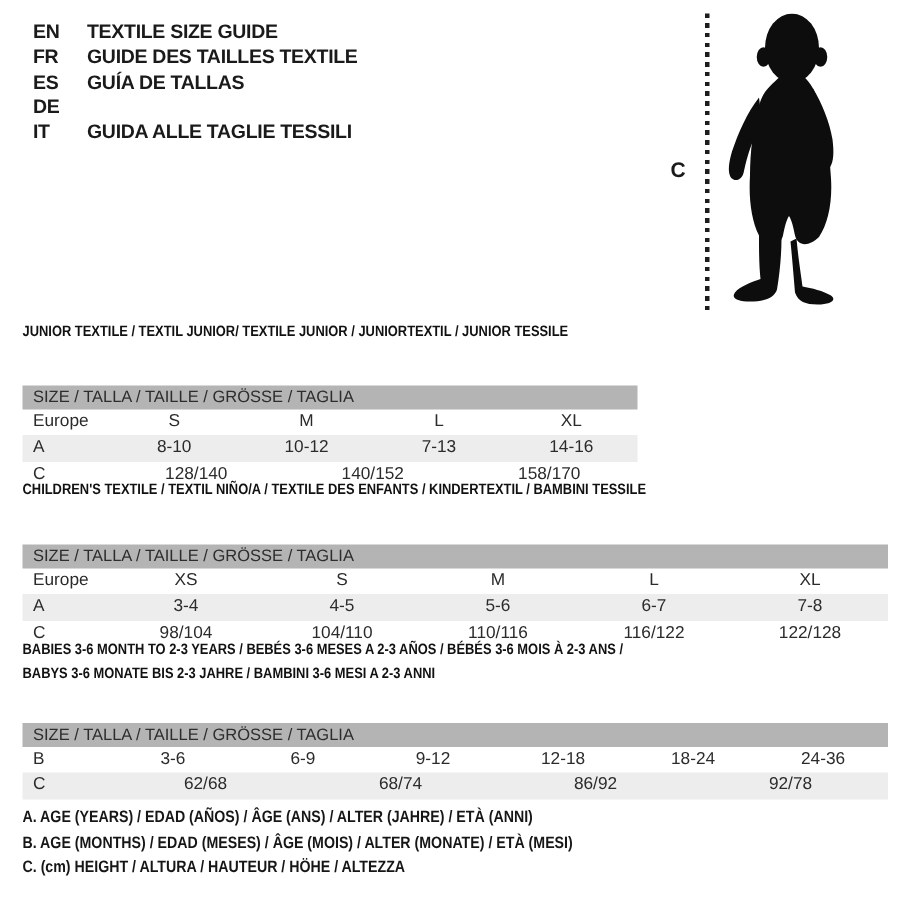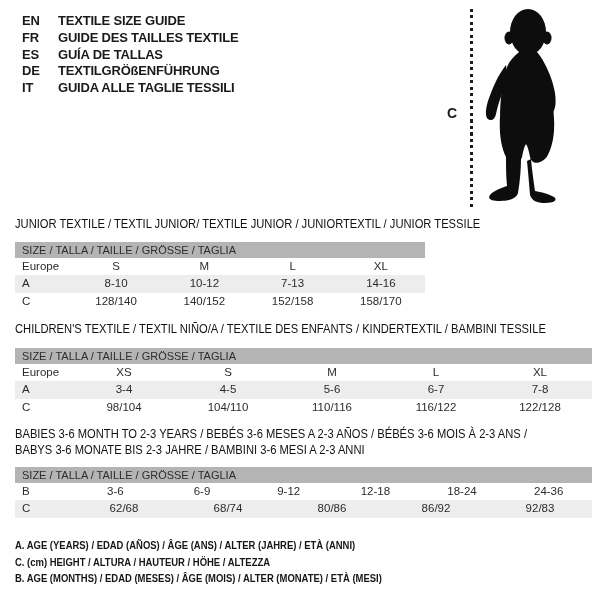--- a/index.html
+++ b/index.html
@@ -15,24 +15,24 @@
   
   .height-line{
     position:absolute;left:470px;top:9px;width:3px;height:198px;
     background-image:repeating-linear-gradient(to bottom,#1d1d1d 0px,#1d1d1d 3px,transparent 3px,transparent 6.5px);
   }
   .height-label{position:absolute;left:447px;top:105px;font-weight:bold;font-size:14px;}
   .baby{position:absolute;left:482px;top:9px;width:84px;height:198px;}
   
   .cond{display:inline-block;transform:scaleX(0.86);transform-origin:0 0;white-space:nowrap;}
   
-  .sec-title{position:absolute;left:15px;font-weight:normal;font-size:13px;color:#111;}
+  .sec-title{position:absolute;left:15px;font-weight:bold;font-size:10px;color:#111;}
   .sec-title .line{display:block;height:16px;line-height:16px;}
   
-  .size-table{position:absolute;left:15px;}
+  .size-table{position:absolute;left:15px;margin-top:15px;}
   .size-bar{height:16px;line-height:16px;background:#b4b4b4;color:#2d2d2d;font-size:11px;padding-left:7px;}
   .trow{display:flex;height:17.3px;line-height:17.3px;font-size:11.5px;color:#2b2b2b;}
   .trow.alt{background:#ededed;}
   .tlabel{width:50px;padding-left:7px;}
   .tcell{flex:1;text-align:center;}
   .w-junior{width:410px;}
   .w-wide{width:577px;}
   
   .footnotes{position:absolute;left:15px;top:537px;}
   .footnote{display:block;height:16.6px;line-height:16.6px;font-weight:bold;font-size:11px;color:#161616;}
@@ -50,21 +50,20 @@
     <div class="lang-row">
       <span class="lang-code">FR</span>
       <span class="lang-title">GUIDE DES TAILLES TEXTILE</span>
     </div>
     <div class="lang-row">
       <span class="lang-code">ES</span>
       <span class="lang-title">GUÍA DE TALLAS</span>
     </div>
     <div class="lang-row">
       <span class="lang-code">DE</span>
-      <span class="lang-title">TEXTILGRÖßENFÜHRUNG</span>
     </div>
     <div class="lang-row">
       <span class="lang-code">IT</span>
       <span class="lang-title">GUIDA ALLE TAGLIE TESSILI</span>
     </div>
   </div>
 
   <span class="height-label">C</span>
   <div class="height-line"></div>
   <svg class="baby" viewBox="0 0 84 198" aria-hidden="true">
@@ -98,21 +97,20 @@
       <span class="tlabel">A</span>
       <span class="tcell">8-10</span>
       <span class="tcell">10-12</span>
       <span class="tcell">7-13</span>
       <span class="tcell">14-16</span>
     </div>
     <div class="trow">
       <span class="tlabel">C</span>
       <span class="tcell">128/140</span>
       <span class="tcell">140/152</span>
-      <span class="tcell">152/158</span>
       <span class="tcell">158/170</span>
     </div>
   </div>
 
   <div class="sec-title" style="top:321px;">
     <span class="cond">CHILDREN'S TEXTILE / TEXTIL NIÑO/A / TEXTILE DES ENFANTS / KINDERTEXTIL / BAMBINI TESSILE</span>
   </div>
   <div class="size-table w-wide" style="top:348px;">
     <div class="size-bar">
       <span>SIZE / TALLA / TAILLE / GRÖSSE / TAGLIA</span>
@@ -157,25 +155,24 @@
       <span class="tcell">6-9</span>
       <span class="tcell">9-12</span>
       <span class="tcell">12-18</span>
       <span class="tcell">18-24</span>
       <span class="tcell">24-36</span>
     </div>
     <div class="trow alt">
       <span class="tlabel">C</span>
       <span class="tcell">62/68</span>
       <span class="tcell">68/74</span>
-      <span class="tcell">80/86</span>
       <span class="tcell">86/92</span>
-      <span class="tcell">92/83</span>
+      <span class="tcell">92/78</span>
     </div>
   </div>
 
   <div class="footnotes">
     <span class="footnote"><span class="cond">A. AGE (YEARS) / EDAD (AÑOS) / ÂGE (ANS) / ALTER (JAHRE) / ETÀ (ANNI)</span></span>
+    <span class="footnote"><span class="cond">B. AGE (MONTHS) / EDAD (MESES) / ÂGE (MOIS) / ALTER (MONATE) / ETÀ (MESI)</span></span>
     <span class="footnote"><span class="cond">C. (cm) HEIGHT / ALTURA / HAUTEUR / HÖHE / ALTEZZA</span></span>
-    <span class="footnote"><span class="cond">B. AGE (MONTHS) / EDAD (MESES) / ÂGE (MOIS) / ALTER (MONATE) / ETÀ (MESI)</span></span>
   </div>
 
 </div>
 
 </body></html>

